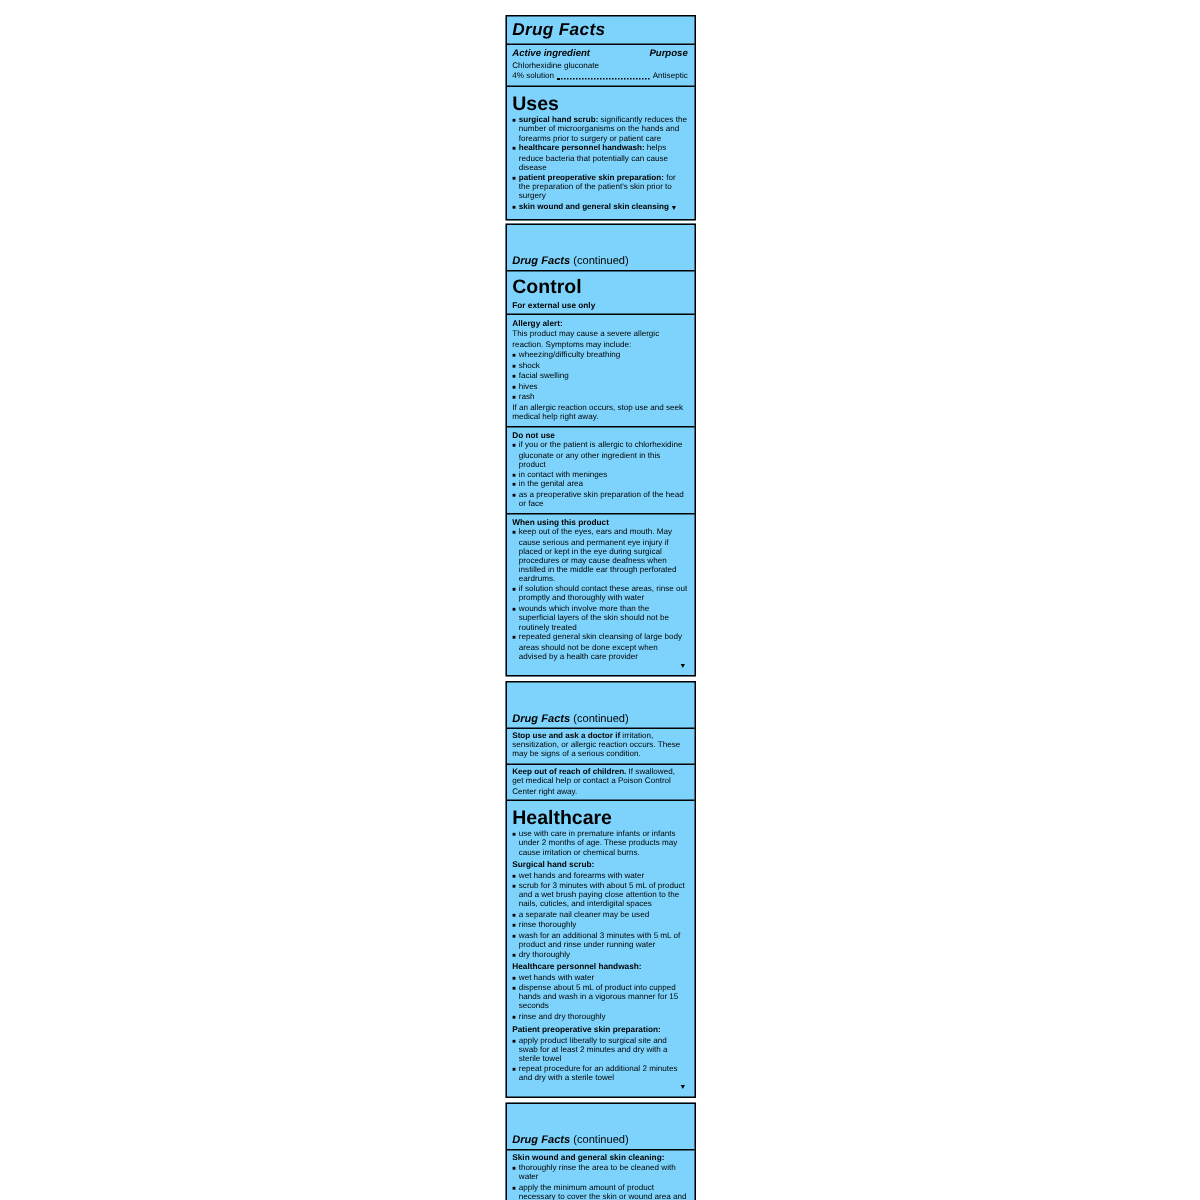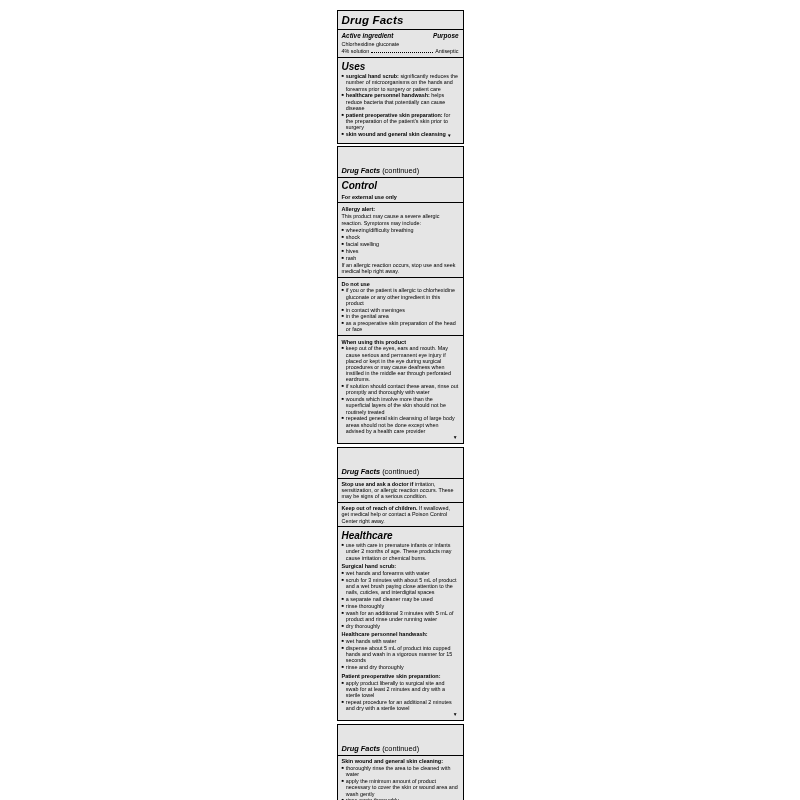--- a/index.html
+++ b/index.html
@@ -6,36 +6,36 @@
   body{
     width:800px;height:800px;overflow:hidden;
     background:#ffffff;color:#000;
     font-family:"Liberation Sans","DejaVu Sans",sans-serif;
     -webkit-font-smoothing:antialiased;
   }
   .page{width:800px;height:800px;}
   .label-col{width:127px;margin:0 auto;padding-top:10px;}
   .panel{
     box-sizing:border-box;width:127px;
-    border:1.6px solid #000;background:#e5e5e5;
+    border:1.6px solid #000;background:#7dd3fc;
     padding:2px 4px 3px 4px;margin-bottom:2.5px;
   }
   .df-title{
     font-size:11.5px;font-weight:bold;font-style:italic;
     letter-spacing:.2px;
     padding:1px 4px 3px 4px;margin:0 -4px 2px -4px;
     border-bottom:1.8px solid #000;
   }
   .continued{
     font-size:7.4px;
     padding:1px 4px 2px 4px;margin:16px -4px 2px -4px;
     border-bottom:1.2px solid #000;
   }
   .continued .bi{font-weight:bold;font-style:italic;}
-  .section-h{font-size:10px;font-weight:bold;font-style:italic;margin:2px 0 1.5px 0;}
+  .section-h{font-size:13px;font-weight:bold;margin:2px 0 1.5px 0;}
   .cols{display:flex;justify-content:space-between;
     font-size:6.4px;font-weight:bold;font-style:italic;margin:1px 0 1.5px 0;}
   .sub-h{font-size:5.5px;font-weight:bold;margin:2.5px 0 .5px 0;line-height:6.2px;}
   .para{font-size:5.4px;line-height:6.2px;margin:1.5px 0;}
   .b{font-weight:bold;}
   .dotrow{display:flex;align-items:flex-end;font-size:5.4px;line-height:6.4px;margin:1px 0 2px 0;}
   .dotfill{flex:1;border-bottom:1.1px dotted #000;margin:0 2px 1.2px 2px;}
   .rule{border:none;border-top:.9px solid #000;margin:2.5px -4px;}
   .rule.thick{border-top-width:1.7px;}
   .blist{margin:.5px 0;}

